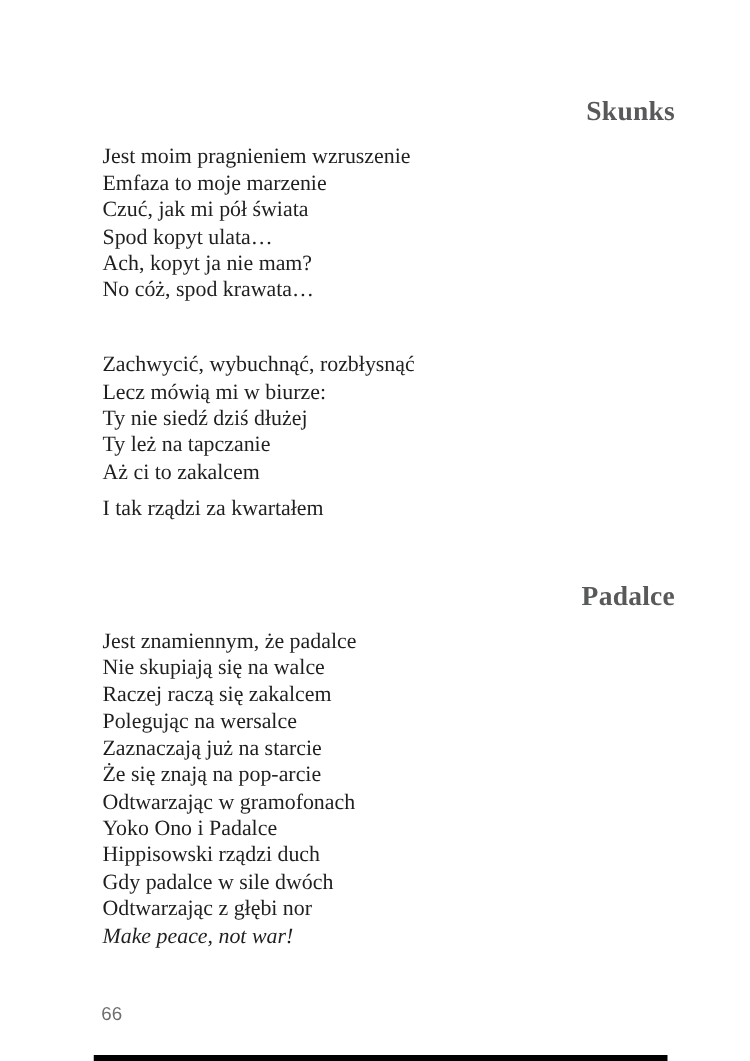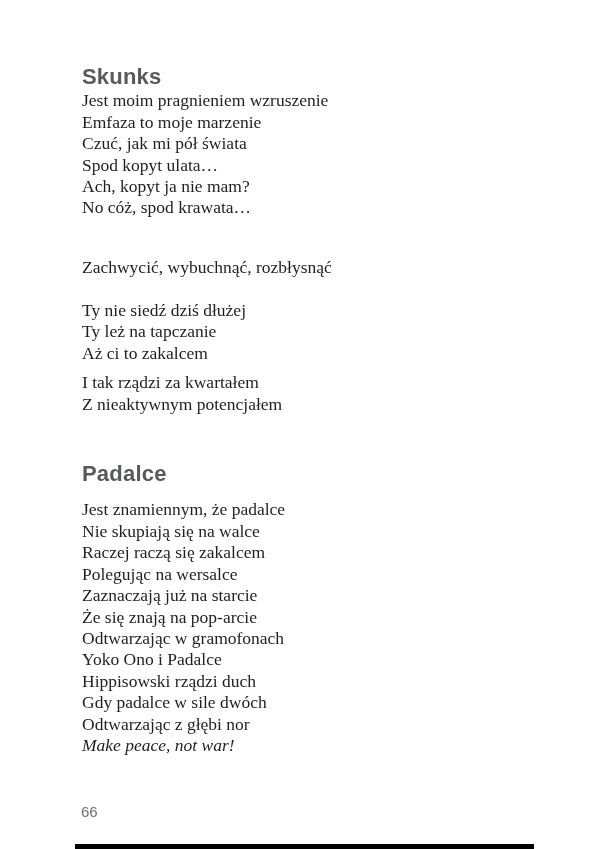--- a/index.html
+++ b/index.html
@@ -9,27 +9,28 @@
     position: relative;
     overflow: hidden;
     font-family: "Liberation Serif", serif;
   }
   .content {
     position: absolute;
     left: 82px; top: 64px;
     width: 470px;
   }
   .poem-title {
-    font-family: Liberation Sans, sans-serif;
+    font-family: Liberation Serif, serif;
     font-weight: 700;
     font-size: 22px;
     line-height: 1.2;
     color: #58595b;
     letter-spacing: 0.2px;
-    margin: 0;
+    margin: 12px;
+    text-align: right;
   }
   .stanza {
     font-family: "Liberation Serif", serif;
     font-size: 17.5px;
     line-height: 21.4px;
     color: #1f1f1f;
     margin: 0;
   }
   .stanza .line { white-space: nowrap; }
   .line.italic { font-style: italic; }
@@ -67,29 +68,28 @@
       <span class="line">Emfaza to moje marzenie</span><br>
       <span class="line">Czuć, jak mi pół świata</span><br>
       <span class="line">Spod kopyt ulata…</span><br>
       <span class="line">Ach, kopyt ja nie mam?</span><br>
       <span class="line">No cóż, spod krawata…</span>
     </p>
 
     <p class="stanza mt-stanza">
       <br>
       <span class="line">Zachwycić, wybuchnąć, rozbłysnąć</span><br>
-      <br>
+      <span class="line">Lecz mówią mi w biurze:</span><br>
       <span class="line">Ty nie siedź dziś dłużej</span><br>
       <span class="line">Ty leż na tapczanie</span><br>
       <span class="line">Aż ci to zakalcem</span>
     </p>
 
     <p class="stanza mt-stanza-sm">
       <span class="line">I tak rządzi za kwartałem</span><br>
-      <span class="line">Z nieaktywnym potencjałem</span>
     </p>
   </section>
 
   <section>
     <h2 class="poem-title mt-title2">Padalce</h2>
 
     <p class="stanza mt-stanza2-first">
       <span class="line">Jest znamiennym, że padalce</span><br>
       <span class="line">Nie skupiają się na walce</span><br>
       <span class="line">Raczej raczą się zakalcem</span><br>

